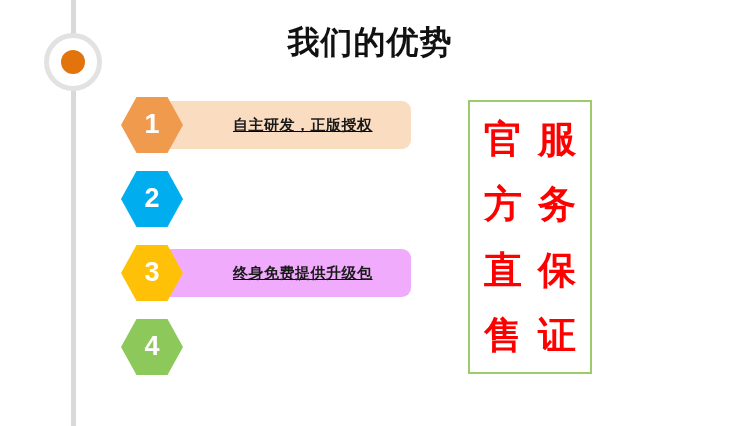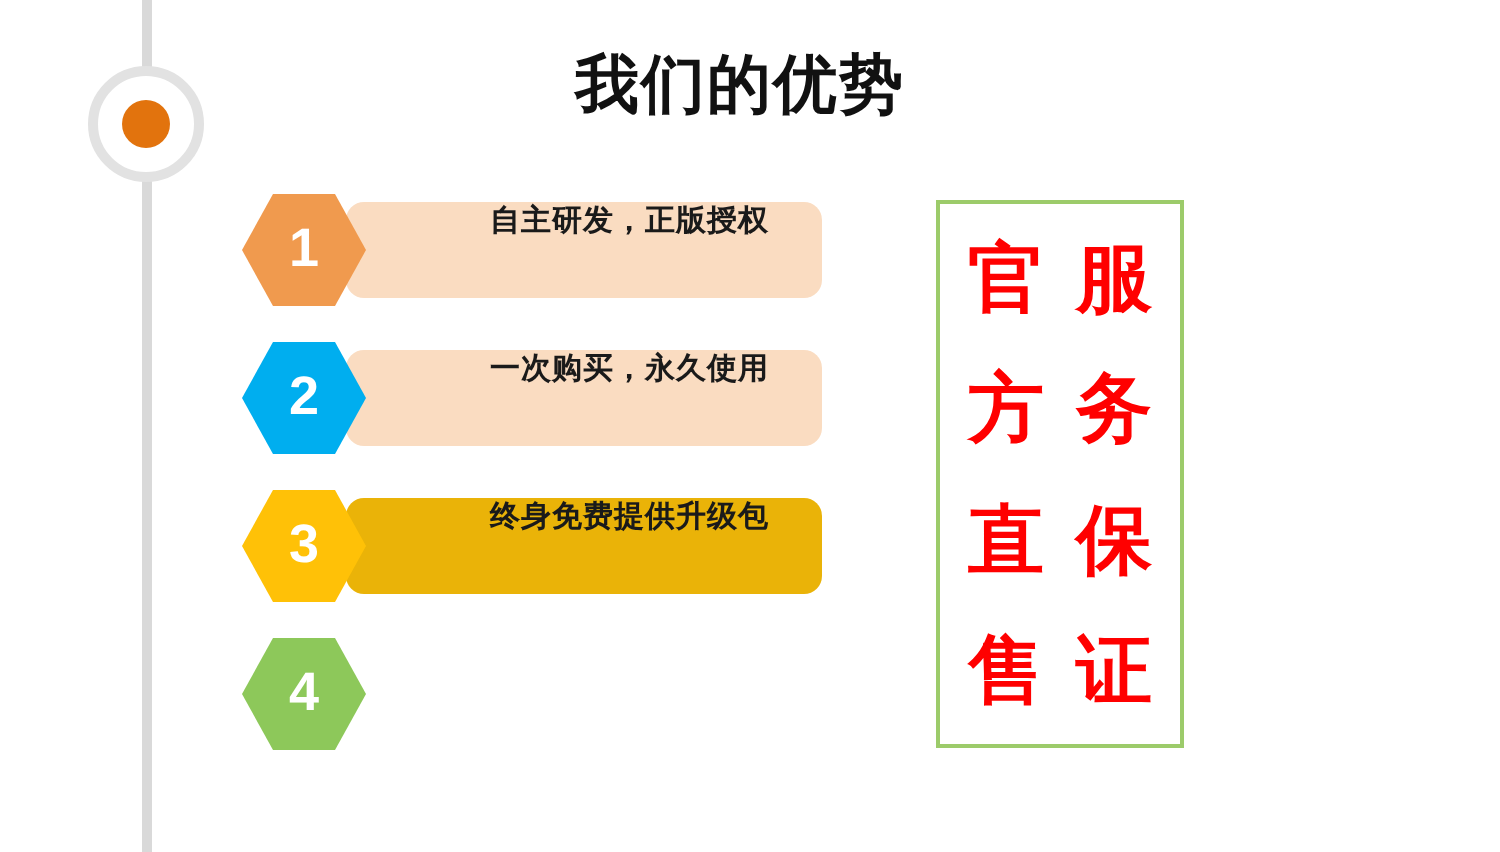--- a/index.html
+++ b/index.html
@@ -75,28 +75,29 @@
     top: 97px;
     width: 290px;
   }
   .adv-row {
     position: relative;
     height: 56px;
     margin-bottom: 18px;
   }
   .adv-pill {
     position: absolute;
-    left: 52px;
+    left: 40px;
     top: 4px;
     right: 0;
     height: 48px;
     background: #fadcc1;
     border-radius: 9px;
     display: flex;
-    align-items: flex-start;
+    align-items: center;
+    text-decoration: underline;
   }
   .adv-text {
     margin-left: 72px;
     font-size: 15px;
     font-weight: bold;
     color: #1a1a1a;
     letter-spacing: 0.5px;
     white-space: nowrap;
   }
   .adv-hex {
@@ -198,30 +199,27 @@
     <div class="adv-row">
       <div class="adv-pill" style="background: rgb(250, 220, 193);">
         <span class="adv-text">自主研发，正版授权</span>
       </div>
       <div class="adv-hex" style="background:#f09a4e">
         <span class="adv-num">1</span>
       </div>
     </div>
 
     <div class="adv-row">
-      <div class="adv-pill" style="background: rgb(250, 220, 193);">
-        <span class="adv-text">一次购买，永久使用</span>
-      </div>
       <div class="adv-hex" style="background:#00aeef">
         <span class="adv-num">2</span>
       </div>
     </div>
 
     <div class="adv-row">
-      <div class="adv-pill" style="background: #eab308;">
+      <div class="adv-pill" style="background: #f0abfc;">
         <span class="adv-text">终身免费提供升级包</span>
       </div>
       <div class="adv-hex" style="background:#ffc107">
         <span class="adv-num">3</span>
       </div>
     </div>
 
     <div class="adv-row">
       <div class="adv-hex" style="background:#8dc85a">
         <span class="adv-num">4</span>

